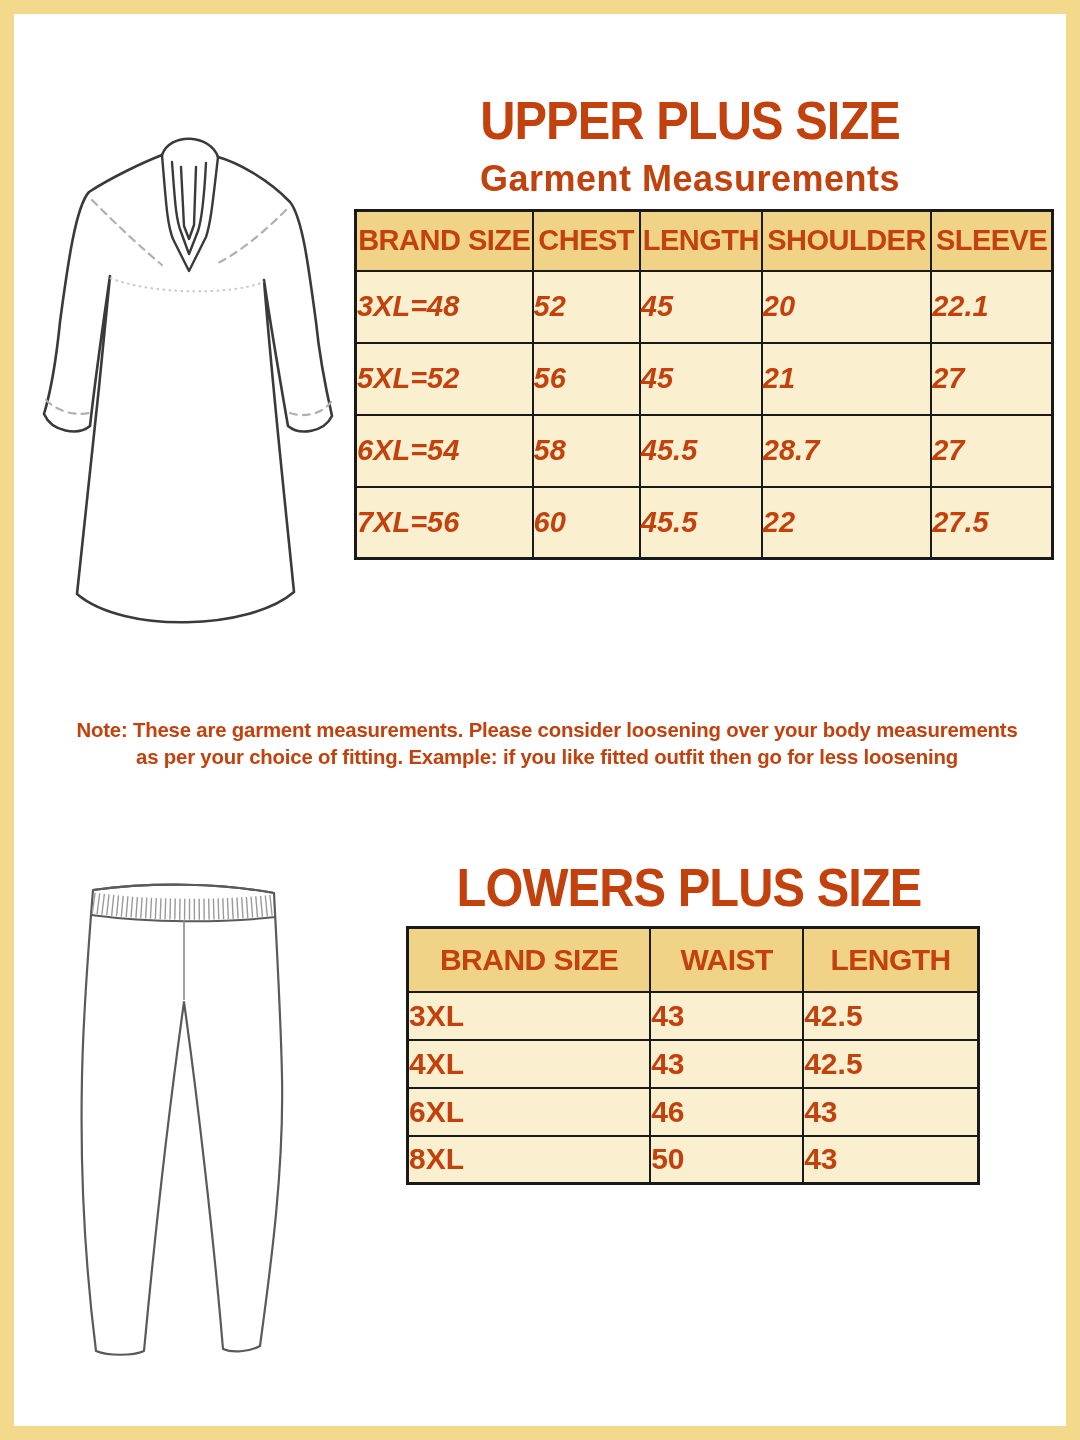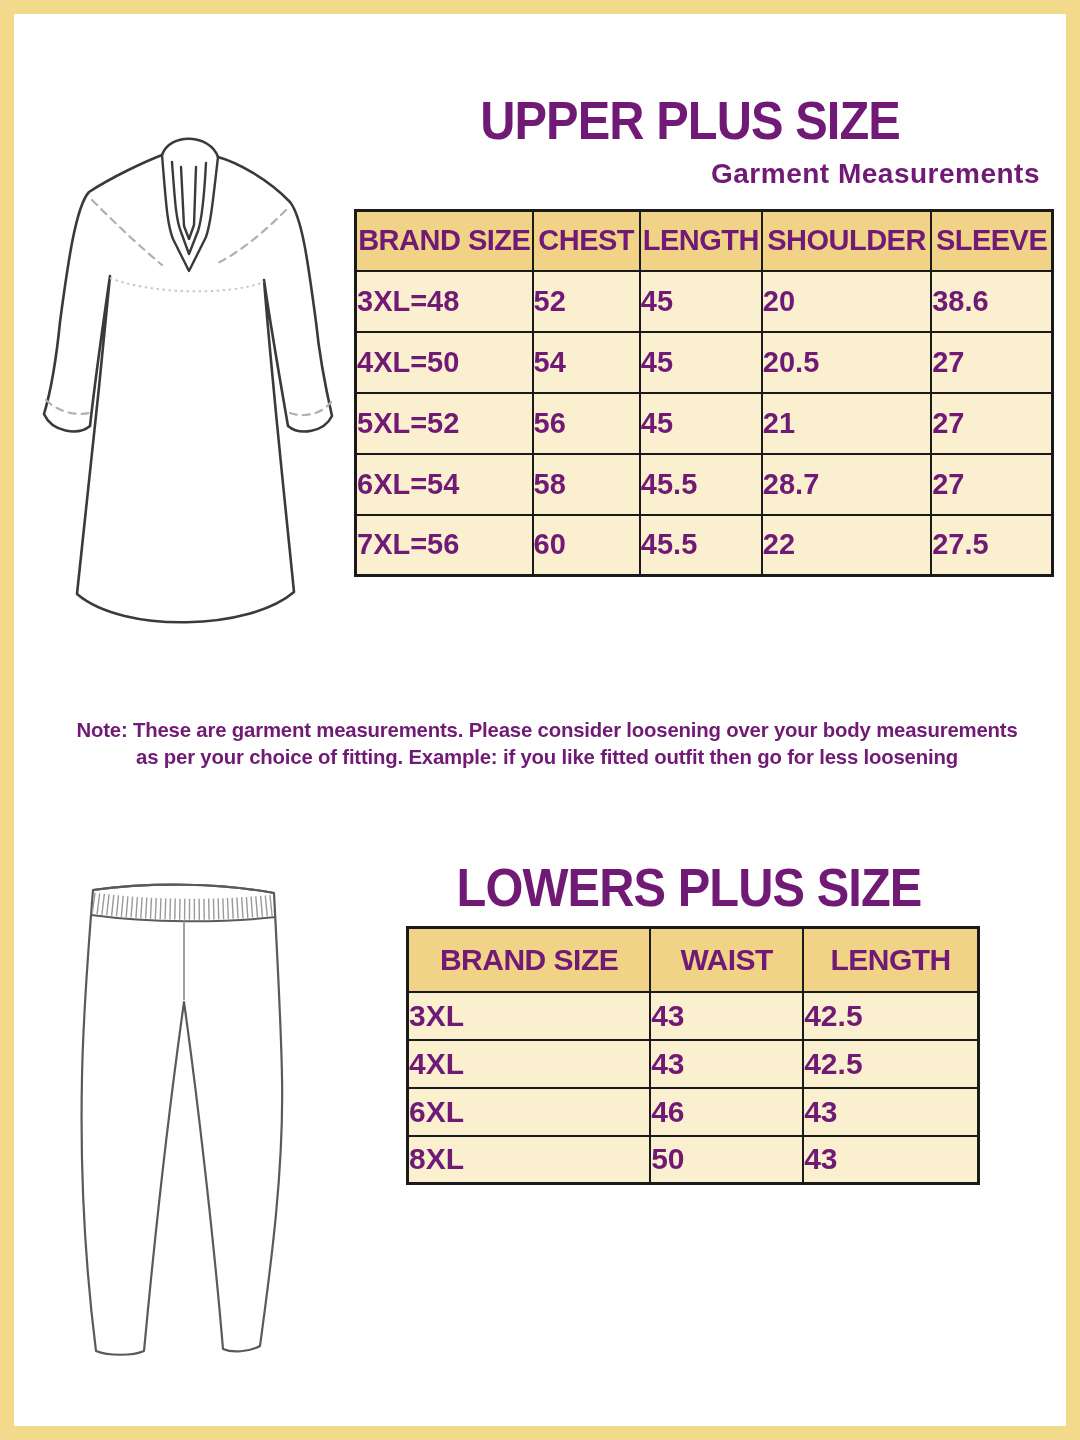--- a/index.html
+++ b/index.html
@@ -3,33 +3,33 @@
 <meta charset="utf-8">
 <style>
   * { margin:0; padding:0; box-sizing:border-box; }
   html,body { background:#ffffff; }
   .page {
     position:relative;
     width:1080px; height:1440px;
     background:#ffffff;
     border:14px solid #f3d98b;
     font-family:"Liberation Sans", sans-serif;
-    color:#701a75;
+    color:#c2410c;
     overflow:hidden;
   }
   
   .upper-title {
     position:absolute; left:326px; top:76px; width:700px;
     text-align:center; font-size:53px; font-weight:700;
     letter-spacing:-1px; transform:scaleX(0.92); transform-origin:center;
     white-space:nowrap;
   }
   .upper-subtitle {
     position:absolute; left:326px; top:144px; width:700px;
-    text-align:right; font-size:28px; font-weight:700;
+    text-align:center; font-size:36px; font-weight:700;
     letter-spacing:0.5px; white-space:nowrap;
   }
   .lower-title {
     position:absolute; left:325px; top:843px; width:700px;
     text-align:center; font-size:53px; font-weight:700;
     letter-spacing:-1px; transform:scaleX(0.92); transform-origin:center;
     white-space:nowrap;
   }
   
   .note {
@@ -46,21 +46,21 @@
   }
   .size-table th, .size-table td {
     border:2px solid #1a1a1a;
     vertical-align:middle;
     font-weight:700;
   }
   .size-table th { background:#f1d388; font-size:29px; letter-spacing:-0.5px; }
   .size-table td { background:#faf0cf; font-size:29px; }
   #upper-table { left:340px; top:195px; width:700px; }
   #upper-table th { height:60px; }
-  #upper-table td { height:61px; }
+  #upper-table td { height:72px;font-style:italic; }
   #lower-table { left:392px; top:912px; width:574px; }
   #lower-table th { height:64px; font-size:30px; }
   #lower-table td { height:48px; font-size:30px; }
   
   .kurta-art { position:absolute; left:18px; top:108px; width:336px; height:556px; }
   .leggings-art { position:absolute; left:42px; top:858px; width:318px; height:558px; }
 </style>
 </head>
 <body>
 
@@ -127,28 +127,21 @@
         <th style="width:24.3%">SHOULDER</th>
         <th style="width:17.4%">SLEEVE</th>
       </tr>
     </thead>
     <tbody>
       <tr>
         <td>3XL=48</td>
         <td>52</td>
         <td>45</td>
         <td>20</td>
-        <td>38.6</td>
-      </tr>
-      <tr>
-        <td>4XL=50</td>
-        <td>54</td>
-        <td>45</td>
-        <td>20.5</td>
-        <td>27</td>
+        <td>22.1</td>
       </tr>
       <tr>
         <td>5XL=52</td>
         <td>56</td>
         <td>45</td>
         <td>21</td>
         <td>27</td>
       </tr>
       <tr>
         <td>6XL=54</td>

